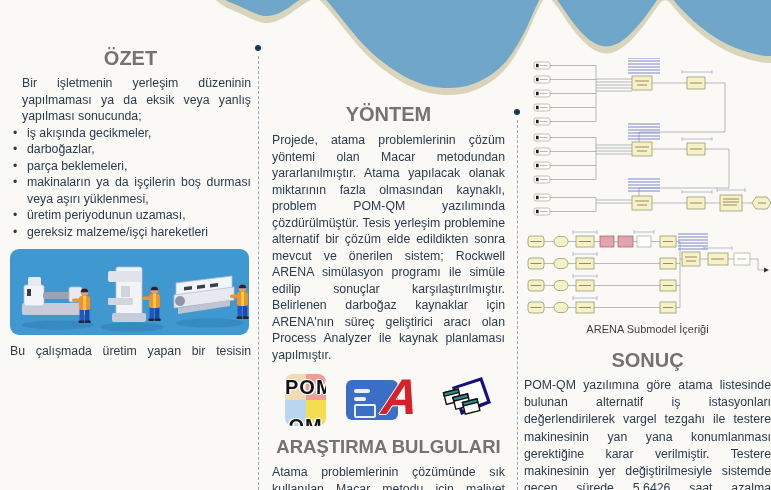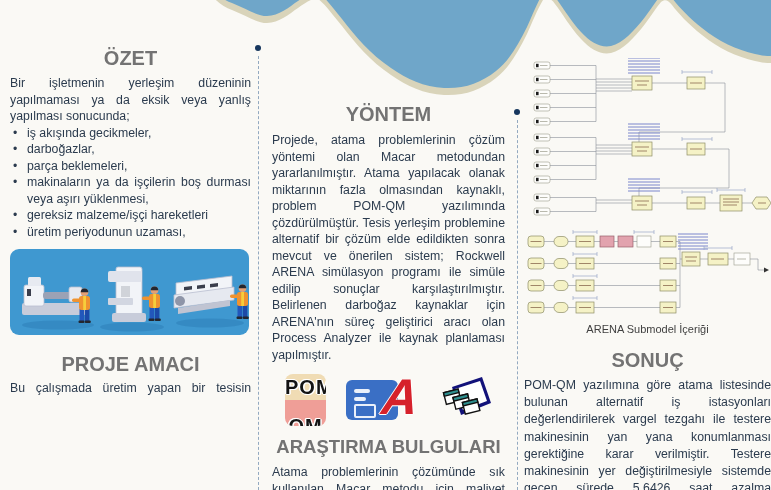--- a/index.html
+++ b/index.html
@@ -14,21 +14,21 @@
   .body-text{font-size:12.3px;line-height:16.5px;text-align:justify;margin:0;}
   .cut{text-align-last:justify;}
   ul.bullets{list-style:none;margin:0;padding:0;}
   ul.bullets li{position:relative;padding-left:17px;font-size:12.3px;line-height:16.5px;text-align:justify;}
   ul.bullets li::before{content:"\2022";position:absolute;left:3px;}
   .illus-wrap{margin-top:9px;}
   .caption{font-size:11px;line-height:13px;color:#3F3F3F;text-align:center;margin:0;}
   .logos-row{display:flex;justify-content:center;align-items:center;gap:20px;margin:9px 0 7px 0;height:56px;}
   
   .pomqm{position:relative;width:41px;height:52px;border-radius:8px;overflow:hidden;
-         display:grid;grid-template-columns:1fr;grid-template-rows:1fr 1fr;flex:0 0 auto;}
+         display:grid;grid-template-columns:1fr 1fr;grid-template-rows:1fr 1fr;flex:0 0 auto;}
   .pomqm .q1{background:#F0DCB4;} .pomqm .q2{background:#EF9E97;}
   .pomqm .q3{background:#B9D5EF;} .pomqm .q4{background:#F2DE4E;}
   .pomqm span{position:absolute;left:0;width:100%;text-align:center;font-weight:900;font-size:20px;
         letter-spacing:1px;color:#141414;
         text-shadow:-1.4px 0 #fff,1.4px 0 #fff,0 -1.4px #fff,0 1.4px #fff,1px 1px #fff,-1px -1px #fff;}
   .pomqm .top{top:2px;} .pomqm .bot{top:41px;}
   
   .arena{position:relative;width:72px;height:54px;flex:0 0 auto;}
   .arena .card{position:absolute;left:0;top:7px;width:52px;height:40px;background:#3A6FC5;border-radius:6px;}
   .arena .dash1,.arena .dash2{position:absolute;background:#EAF0FA;height:4px;border-radius:2px;}
@@ -60,28 +60,28 @@
     </g>
   </svg>
 
   <span class="divider-dot" style="left:255px;top:45px;"></span>
   <div class="divider" style="left:258px;top:56px;height:434px;"></div>
   <span class="divider-dot" style="left:514px;top:109px;"></span>
   <div class="divider" style="left:517px;top:120px;height:370px;"></div>
 
   <section class="col" style="left:10px;top:46px;width:241px;">
     <h2 class="heading">ÖZET</h2>
-    <p class="body-text" style="margin-top:5px;">Bir işletmenin yerleşim düzeninin yapılmaması ya da eksik veya yanlış yapılması sonucunda;</p>
+    <p class="body-text" style="margin-top:5px;margin-left:12px;">Bir işletmenin yerleşim düzeninin yapılmaması ya da eksik veya yanlış yapılması sonucunda;</p>
     <ul class="bullets">
       <li>iş akışında gecikmeler,</li>
       <li>darboğazlar,</li>
       <li>parça beklemeleri,</li>
       <li>makinaların ya da işçilerin boş durması veya aşırı yüklenmesi,</li>
+      <li>üretim periyodunun uzaması,</li>
       <li>gereksiz malzeme/işçi hareketleri</li>
-      <li>üretim periyodunun uzaması,</li>
     </ul>
 
     <div class="illus-wrap">
       <svg width="239" height="86" viewBox="0 0 239 86" aria-hidden="true">
         <defs>
           <g id="wk">
             <rect x="-6" y="9.5" width="9" height="3.6" rx="1.8" fill="#EF9330"></rect>
             <rect x="1.5" y="20" width="4.6" height="12" fill="#2257BB"></rect>
             <rect x="6.8" y="20" width="4.6" height="12" fill="#1C4AA8"></rect>
             <rect x="0.5" y="31.5" width="6" height="2.6" rx="1" fill="#23262F"></rect>
@@ -122,21 +122,20 @@
           <polygon points="23,12.5 31,11.5 31,15 23,16" fill="#3A3E4C"></polygon>
           <polygon points="36,11 44,10 44,13.5 36,14.5" fill="#3A3E4C"></polygon>
           <polygon points="0,22 60,14 60,27 0,35" fill="#E6E9F0" stroke="#B9BECF" stroke-width="0.8"></polygon>
           <polygon points="4,35 56,27 56,33 4,41" fill="#C0C4D2"></polygon>
           <circle cx="6" cy="28" r="5" fill="#8E95A8"></circle>
           <use href="#wk" transform="translate(62,12)"></use>
         </g>
       </svg>
     </div>
 
-    <h2 class="heading" style="margin-top:13px;">PROJE AMACI</h2>
     <p class="body-text cut" style="margin-top:4px;">Bu çalışmada üretim yapan bir tesisin</p>
   </section>
 
   <section class="col" style="left:272px;top:102px;width:233px;">
     <h2 class="heading">YÖNTEM</h2>
     <p class="body-text" style="margin-top:6px;">Projede, atama problemlerinin çözüm yöntemi olan Macar metodundan yararlanılmıştır. Atama yapılacak olanak miktarının fazla olmasından kaynaklı, problem POM-QM yazılımında çözdürülmüştür. Tesis yerleşim problemine alternatif bir çözüm elde edildikten sonra mevcut ve önerilen sistem; Rockwell ARENA simülasyon programı ile simüle edilip sonuçlar karşılaştırılmıştır. Belirlenen darboğaz kaynaklar için ARENA'nın süreç geliştirici aracı olan Process Analyzer ile kaynak planlaması yapılmıştır.</p>
 
     <div class="logos-row">
       <div class="pomqm">
         <div class="q1"></div>

